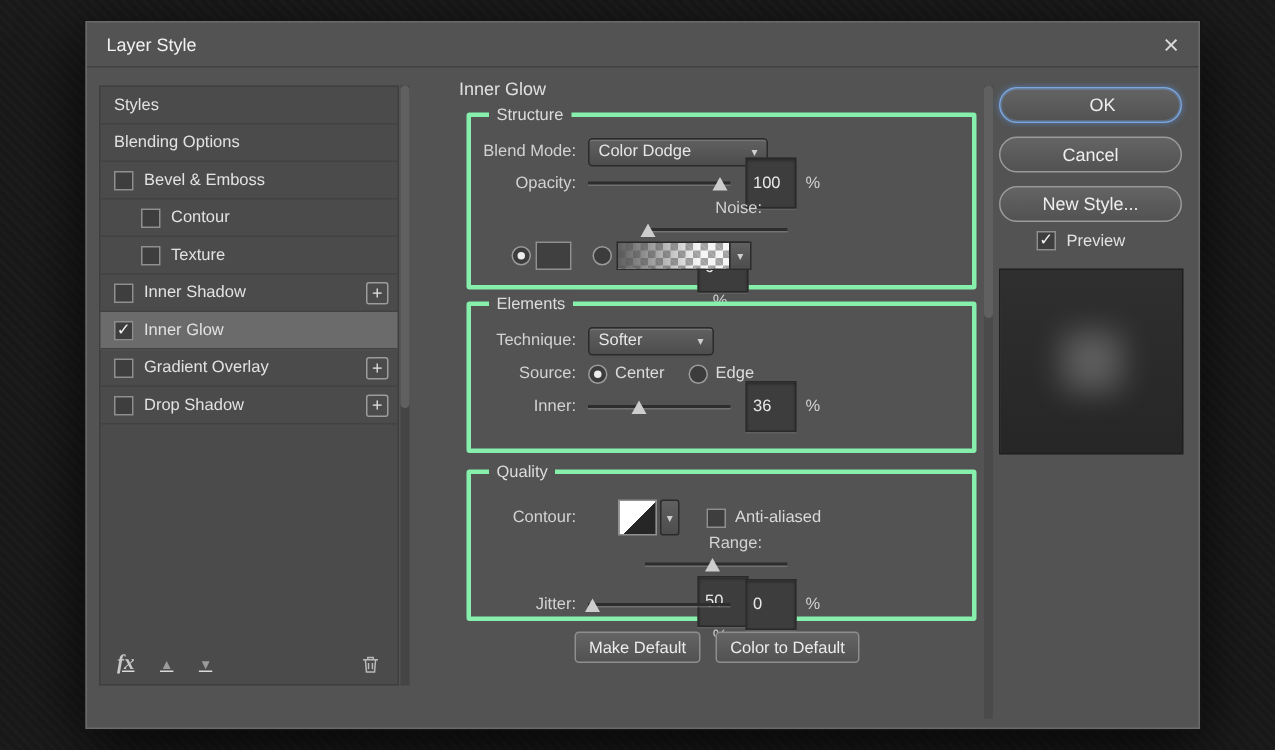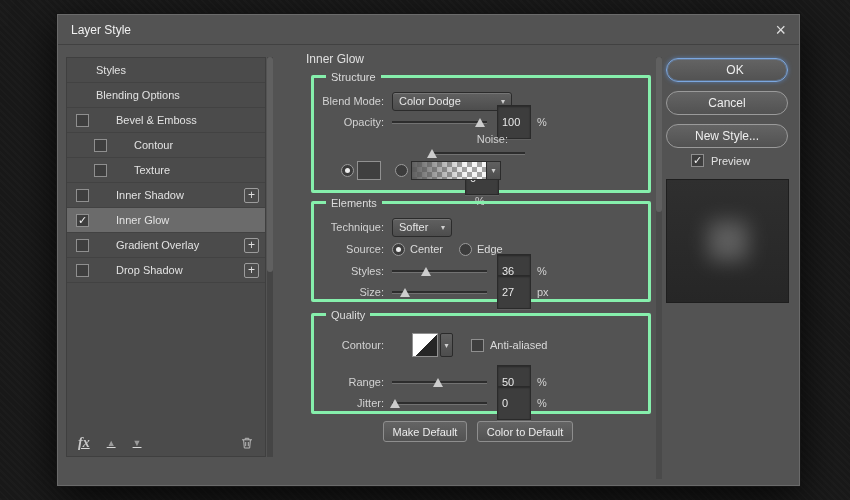--- a/index.html
+++ b/index.html
@@ -15,21 +15,21 @@
   .titlebar { position:absolute; left:0; top:0; right:0; height:30px; border-bottom:1px solid #414141;
     display:flex; align-items:center; justify-content:space-between; padding:0 13px; }
   .title { font-size:12px; color:#f1f1f1; }
   .close-x { font-size:18px; color:#dcdcdc; line-height:1; }
 
   
   .sidebar { position:absolute; left:8px; top:42px; width:200px; height:400px; background:#4b4b4b; border:1px solid #3f3f3f; }
   .sb-item { height:25px; display:flex; align-items:center; padding:0 9px; border-bottom:1px solid #424242; position:relative; }
   .sb-item.selected { background:#6b6b6b; }
   .sb-item.indent { padding-left:27px; }
-  .sb-label { color:#e2e2e2;margin-left:20px; }
+  .sb-label { color:#e2e2e2; }
   .cb { width:13px; height:13px; background:#3e3e3e; border:1px solid #8f8f8f; display:flex; align-items:center; justify-content:center; flex:none; }
   .sb-item .cb { margin-right:7px; }
   .cb-check { font-size:11px; color:#f2f2f2; line-height:1; }
   .plus-btn { position:absolute; right:6px; width:15px; height:15px; border:1px solid #9c9c9c; border-radius:2px;
     text-align:center; line-height:13px; font-size:12px; color:#e0e0e0; }
   .sb-footer { position:absolute; left:0; right:0; bottom:0; height:26px; display:flex; align-items:center; padding:0 11px;text-decoration:underline; }
   .fx-glyph { font-family:"Liberation Serif","DejaVu Serif",serif; font-style:italic; font-weight:bold; font-size:14px; color:#c9c9c9; }
   .arrow { font-size:9px; color:#9b9b9b; margin-left:17px; }
   .trash { margin-left:auto; display:flex; }
   .sb-scroll { position:absolute; left:209px; top:42px; width:6px; height:400px; background:#454545; }
@@ -43,21 +43,21 @@
   .group-elements  { top:186px; height:101px; }
   .group-quality   { top:298px; height:101px; }
   .legend { position:absolute; top:-7px; left:12px; background:#535353; padding:0 5px; color:#dcdcdc; }
   .grow { position:absolute; left:0; right:8px; height:20px; display:flex; align-items:center; }
   .glabel { width:70px; text-align:right; margin-right:8px; color:#d2d2d2; flex:none; }
 
   .dropdown { display:flex; align-items:center; justify-content:space-between; height:19px;
     background:linear-gradient(#606060,#4d4d4d); border:1px solid #2b2b2b; border-radius:3px;
     box-shadow:inset 0 1px 0 rgba(255,255,255,.14); padding:0 6px; color:#e6e6e6; }
   .dd-caret { font-size:8px; color:#cfcfcf; margin-left:8px; }
-  .w116 { width:120px; } .w64 { width:60px; }
+  .w116 { width:120px; } .w64 { width:84px; }
 
   .slider { position:relative; width:95px; height:16px; flex:none; }
   .slider .track { position:absolute; left:0; right:0; top:7px; height:2px; background:#2d2d2d; box-shadow:0 1px 0 rgba(255,255,255,.18); }
   .slider .thumb { position:absolute; top:4px; width:0; height:0; border-left:5px solid transparent; border-right:5px solid transparent;
     border-bottom:9px solid #cdcdcd; transform:translateX(-50%); }
 
   .val { width:34px; height:17px; margin-left:10px; background:#3d3d3d; border:1px solid #2a2a2a;
     box-shadow:inset 0 1px 2px rgba(0,0,0,.35), 0 1px 0 rgba(255,255,255,.08);
     color:#e8e8e8; font-size:11px; padding:16px 4px; font-family:inherit; }
   .unit { margin-left:6px; color:#d2d2d2; }
@@ -230,55 +230,46 @@
         </div>
       </div>
       <div class="grow" style="top:35px;">
         <span class="glabel">Source:</span>
         <span class="radio selected"></span>
         <span class="radio-label">Center</span>
         <span class="radio ml16"></span>
         <span class="radio-label">Edge</span>
       </div>
       <div class="grow" style="top:57px;">
-        <span class="glabel">Styles:</span>
+        <span class="glabel">Inner:</span>
         <div class="slider">
           <div class="track"></div>
           <div class="thumb" style="left: 36%;"></div>
         </div>
         <input class="val" value="36" style="">
         <span class="unit">%</span>
-      </div>
-      <div class="grow" style="top:78px;">
-        <span class="glabel">Size:</span>
-        <div class="slider">
-          <div class="track"></div>
-          <div class="thumb" style="left: 14%;"></div>
-        </div>
-        <input class="val" value="27" style="">
-        <span class="unit">px</span>
       </div>
     </div>
 
     <div class="group group-quality">
       <span class="legend">Quality</span>
       <div class="grow" style="top:16px; height:26px;">
         <span class="glabel">Contour:</span>
         <span class="contour-wrap">
           <span class="contour-box"></span>
           <span class="contour-caret">
               <span class="dd-caret" style="margin-left:0;">▾</span>
             </span>
         </span>
         <span class="anti">
           <span class="cb"></span>
           <span>Anti-aliased</span>
         </span>
       </div>
-      <div class="grow" style="top:56px;">
+      <div class="grow" style="top:40px;flex-direction:column;">
         <span class="glabel">Range:</span>
         <div class="slider">
           <div class="track"></div>
           <div class="thumb" style="left: 48%;"></div>
         </div>
         <input class="val" value="50" style="">
         <span class="unit">%</span>
       </div>
       <div class="grow" style="top:77px;">
         <span class="glabel">Jitter:</span>

